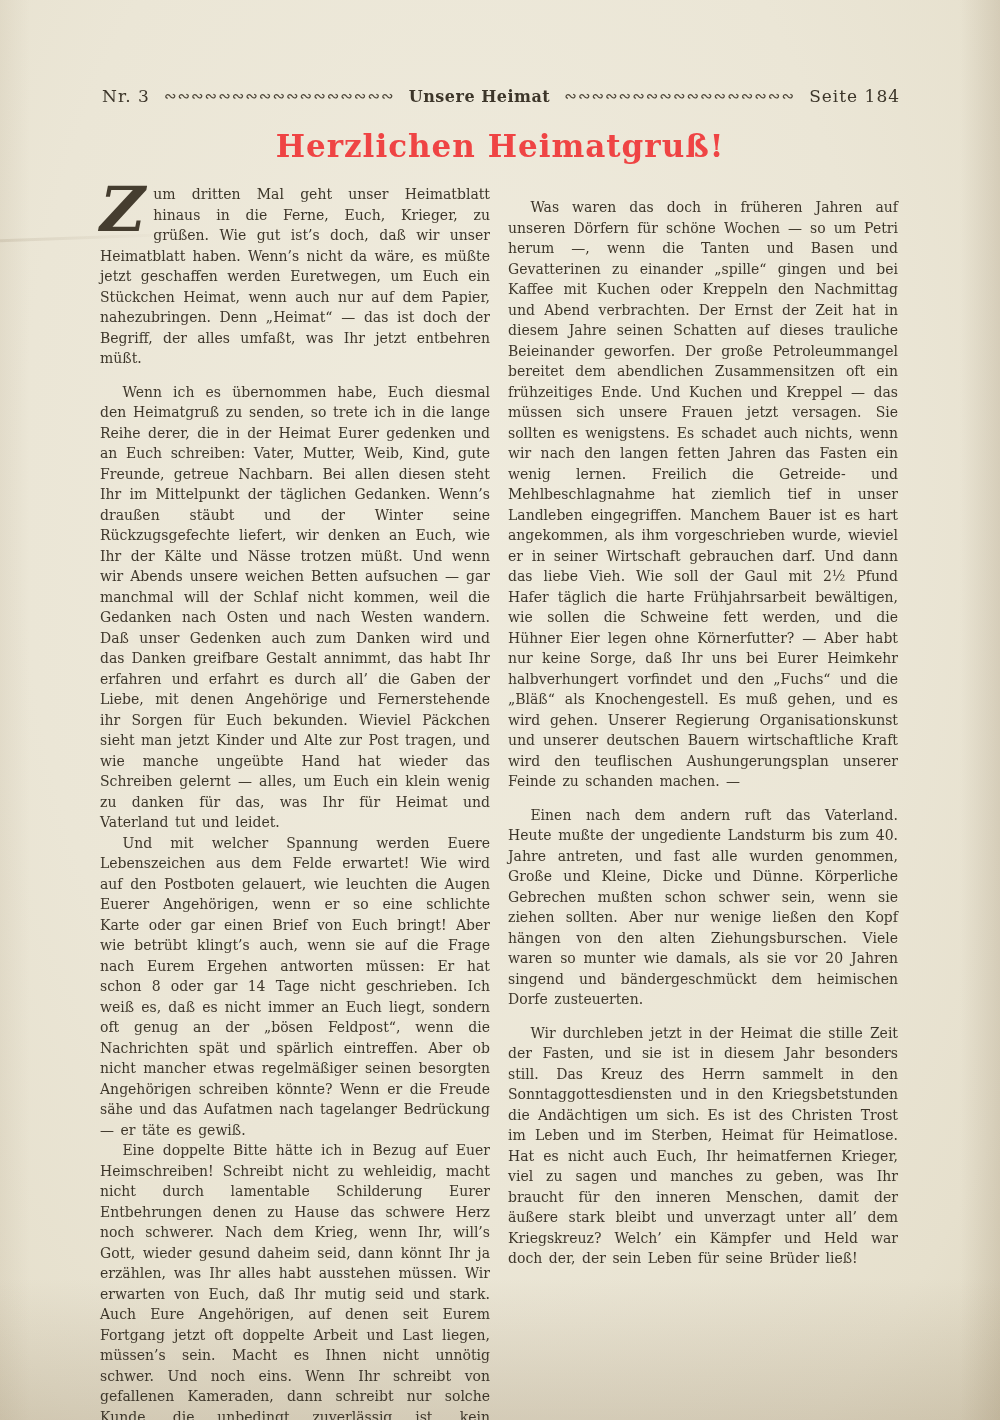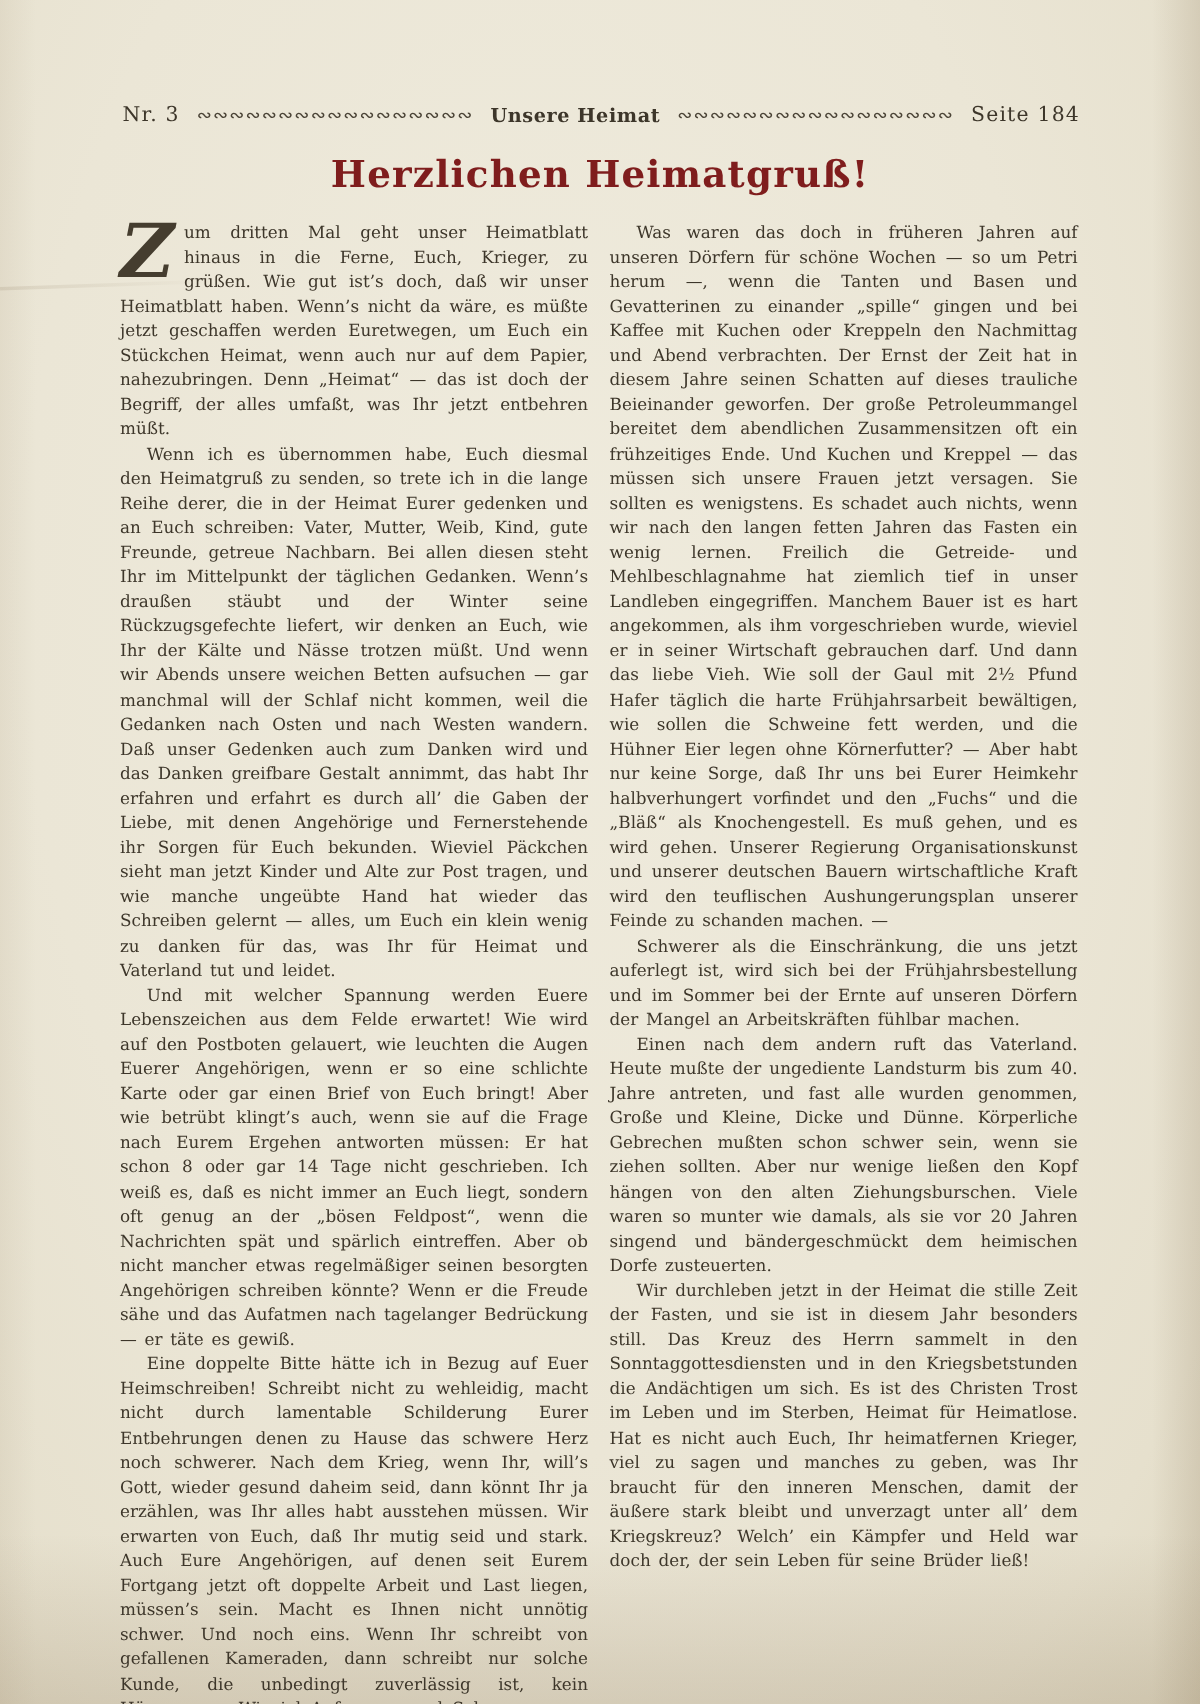--- a/index.html
+++ b/index.html
@@ -55,21 +55,21 @@
     letter-spacing: 0.5px;
   }
   .article-title {
     position: absolute;
     top: 128px; left: 0;
     width: 100%;
     text-align: center;
     font-size: 31px;
     font-weight: bold;
     letter-spacing: 1px;
-    color: #7f1d1d;
+    color: #ef4444;
   }
   .columns {
     position: absolute;
     top: 184px; left: 100px;
     width: 798px;
     display: flex;
     gap: 18px;
   }
   .col {
     width: 390px;
@@ -77,21 +77,21 @@
   }
   .col p {
     margin: 0;
     font-size: 14px;
     line-height: 20.5px;
     text-align: justify;
     word-spacing: 2px;
     hyphens: auto;
   }
   .col p.indent { text-indent: 1.6em; }
-  .col p.gap-before { }
+  .col p.gap-before { margin-top: 13px; }
   .dropcap {
     float: left;
     font-size: 62px;
     line-height: 48px;
     font-weight: bold;
     font-style: italic;
     padding: 2px 8px 0 0;
     color: #453d2f;
   }
 </style>
@@ -112,17 +112,16 @@
 
 <div class="columns">
   <div class="col">
     <p><span class="dropcap">Z</span><span>um dritten Mal geht unser Heimatblatt hinaus in die Ferne, Euch, Krieger, zu grüßen. Wie gut ist’s doch, daß wir unser Heimatblatt haben. Wenn’s nicht da wäre, es müßte jetzt geschaffen werden Euretwegen, um Euch ein Stückchen Heimat, wenn auch nur auf dem Papier, nahezubringen. Denn „Heimat“ — das ist doch der Begriff, der alles umfaßt, was Ihr jetzt entbehren müßt.</span></p>
     <p class="indent gap-before">Wenn ich es übernommen habe, Euch diesmal den Heimatgruß zu senden, so trete ich in die lange Reihe derer, die in der Heimat Eurer gedenken und an Euch schreiben: Vater, Mutter, Weib, Kind, gute Freunde, getreue Nachbarn. Bei allen diesen steht Ihr im Mittelpunkt der täglichen Gedanken. Wenn’s draußen stäubt und der Winter seine Rückzugsgefechte liefert, wir denken an Euch, wie Ihr der Kälte und Nässe trotzen müßt. Und wenn wir Abends unsere weichen Betten aufsuchen — gar manchmal will der Schlaf nicht kommen, weil die Gedanken nach Osten und nach Westen wandern. Daß unser Gedenken auch zum Danken wird und das Danken greifbare Gestalt annimmt, das habt Ihr erfahren und erfahrt es durch all’ die Gaben der Liebe, mit denen Angehörige und Fernerstehende ihr Sorgen für Euch bekunden. Wieviel Päckchen sieht man jetzt Kinder und Alte zur Post tragen, und wie manche ungeübte Hand hat wieder das Schreiben gelernt — alles, um Euch ein klein wenig zu danken für das, was Ihr für Heimat und Vaterland tut und leidet.</p>
     <p class="indent">Und mit welcher Spannung werden Euere Lebenszeichen aus dem Felde erwartet! Wie wird auf den Postboten gelauert, wie leuchten die Augen Euerer Angehörigen, wenn er so eine schlichte Karte oder gar einen Brief von Euch bringt! Aber wie betrübt klingt’s auch, wenn sie auf die Frage nach Eurem Ergehen antworten müssen: Er hat schon 8 oder gar 14 Tage nicht geschrieben. Ich weiß es, daß es nicht immer an Euch liegt, sondern oft genug an der „bösen Feldpost“, wenn die Nachrichten spät und spärlich eintreffen. Aber ob nicht mancher etwas regelmäßiger seinen besorgten Angehörigen schreiben könnte? Wenn er die Freude sähe und das Aufatmen nach tagelanger Bedrückung — er täte es gewiß.</p>
     <p class="indent">Eine doppelte Bitte hätte ich in Bezug auf Euer Heimschreiben! Schreibt nicht zu wehleidig, macht nicht durch lamentable Schilderung Eurer Entbehrungen denen zu Hause das schwere Herz noch schwerer. Nach dem Krieg, wenn Ihr, will’s Gott, wieder gesund daheim seid, dann könnt Ihr ja erzählen, was Ihr alles habt ausstehen müssen. Wir erwarten von Euch, daß Ihr mutig seid und stark. Auch Eure Angehörigen, auf denen seit Eurem Fortgang jetzt oft doppelte Arbeit und Last liegen, müssen’s sein. Macht es Ihnen nicht unnötig schwer. Und noch eins. Wenn Ihr schreibt von gefallenen Kameraden, dann schreibt nur solche Kunde, die unbedingt zuverlässig ist, kein Hörensagen. Wieviel Aufregung und Schmerz, wenn die Angehörigen vernehmen: Da hat einer im Nachbardorf einen Brief bekommen, darin steht, daß euer Sohn gefallen. Und nach ein paar gramerfüllten Tagen stellt es</p>
   </div>
   <div class="col">
     <p class="indent gap-before">Was waren das doch in früheren Jahren auf unseren Dörfern für schöne Wochen — so um Petri herum —, wenn die Tanten und Basen und Gevatterinen zu einander „spille“ gingen und bei Kaffee mit Kuchen oder Kreppeln den Nachmittag und Abend verbrachten. Der Ernst der Zeit hat in diesem Jahre seinen Schatten auf dieses trauliche Beieinander geworfen. Der große Petroleummangel bereitet dem abendlichen Zusammensitzen oft ein frühzeitiges Ende. Und Kuchen und Kreppel — das müssen sich unsere Frauen jetzt versagen. Sie sollten es wenigstens. Es schadet auch nichts, wenn wir nach den langen fetten Jahren das Fasten ein wenig lernen. Freilich die Getreide- und Mehlbeschlagnahme hat ziemlich tief in unser Landleben eingegriffen. Manchem Bauer ist es hart angekommen, als ihm vorgeschrieben wurde, wieviel er in seiner Wirtschaft gebrauchen darf. Und dann das liebe Vieh. Wie soll der Gaul mit 2½ Pfund Hafer täglich die harte Frühjahrsarbeit bewältigen, wie sollen die Schweine fett werden, und die Hühner Eier legen ohne Körnerfutter? — Aber habt nur keine Sorge, daß Ihr uns bei Eurer Heimkehr halbverhungert vorfindet und den „Fuchs“ und die „Bläß“ als Knochengestell. Es muß gehen, und es wird gehen. Unserer Regierung Organisationskunst und unserer deutschen Bauern wirtschaftliche Kraft wird den teuflischen Aushungerungsplan unserer Feinde zu schanden machen. —</p>
-    <p class="indent gap-before">Schwerer als die Einschränkung, die uns jetzt auferlegt ist, wird sich bei der Frühjahrsbestellung und im Sommer bei der Ernte auf unseren Dörfern der Mangel an Arbeitskräften fühlbar machen.</p>
     <p class="indent gap-before">Einen nach dem andern ruft das Vaterland. Heute mußte der ungediente Landsturm bis zum 40. Jahre antreten, und fast alle wurden genommen, Große und Kleine, Dicke und Dünne. Körperliche Gebrechen mußten schon schwer sein, wenn sie ziehen sollten. Aber nur wenige ließen den Kopf hängen von den alten Ziehungsburschen. Viele waren so munter wie damals, als sie vor 20 Jahren singend und bändergeschmückt dem heimischen Dorfe zusteuerten.</p>
     <p class="indent gap-before">Wir durchleben jetzt in der Heimat die stille Zeit der Fasten, und sie ist in diesem Jahr besonders still. Das Kreuz des Herrn sammelt in den Sonntaggottesdiensten und in den Kriegsbetstunden die Andächtigen um sich. Es ist des Christen Trost im Leben und im Sterben, Heimat für Heimatlose. Hat es nicht auch Euch, Ihr heimatfernen Krieger, viel zu sagen und manches zu geben, was Ihr braucht für den inneren Menschen, damit der äußere stark bleibt und unverzagt unter all’ dem Kriegskreuz? Welch’ ein Kämpfer und Held war doch der, der sein Leben für seine Brüder ließ!</p>
   </div>
 </div>
 
 </body></html>

